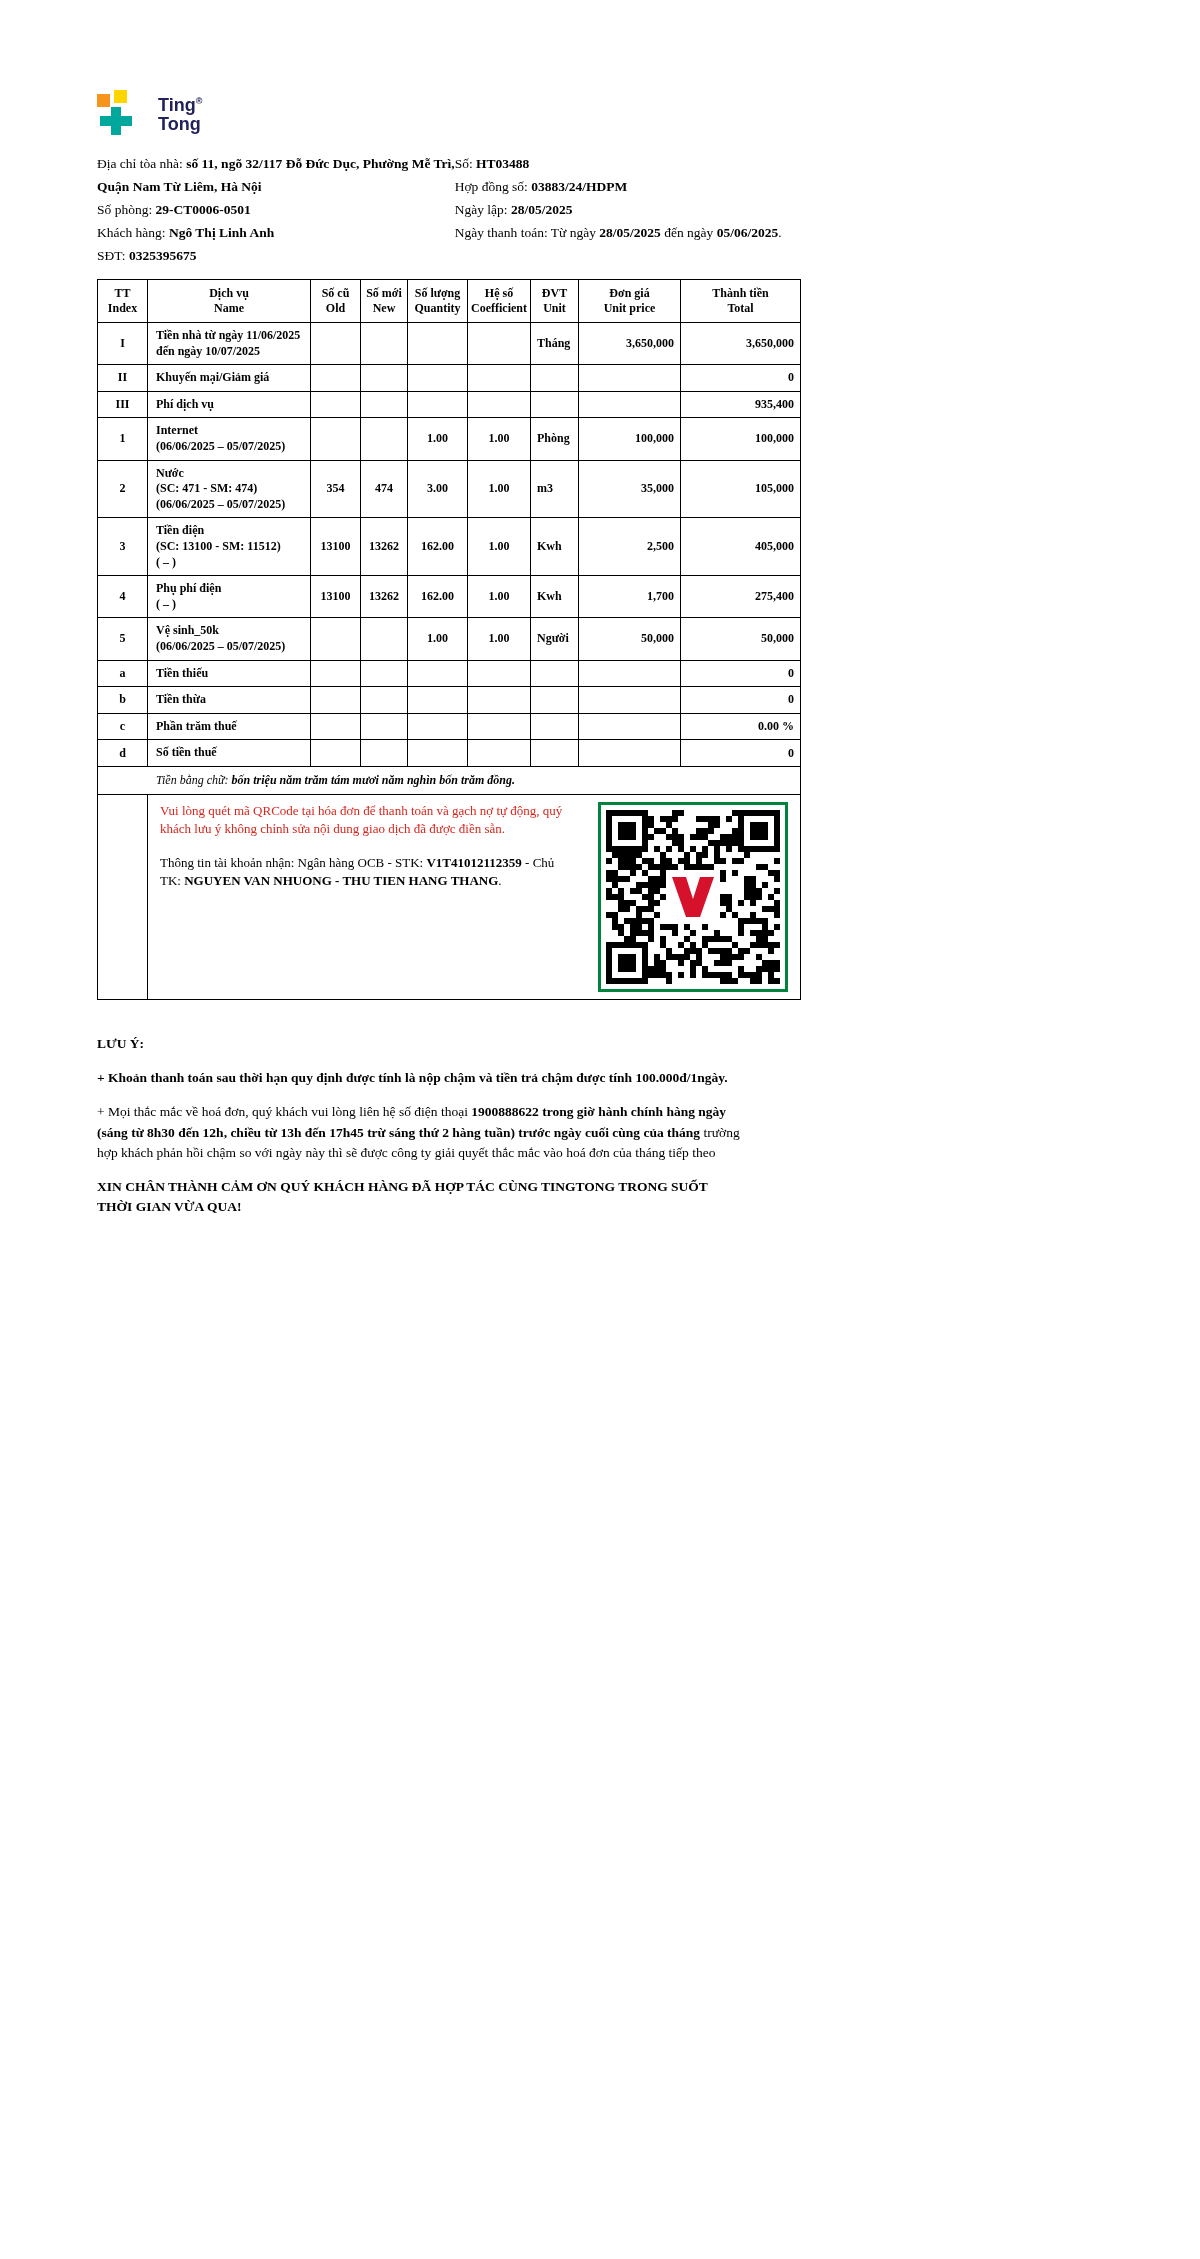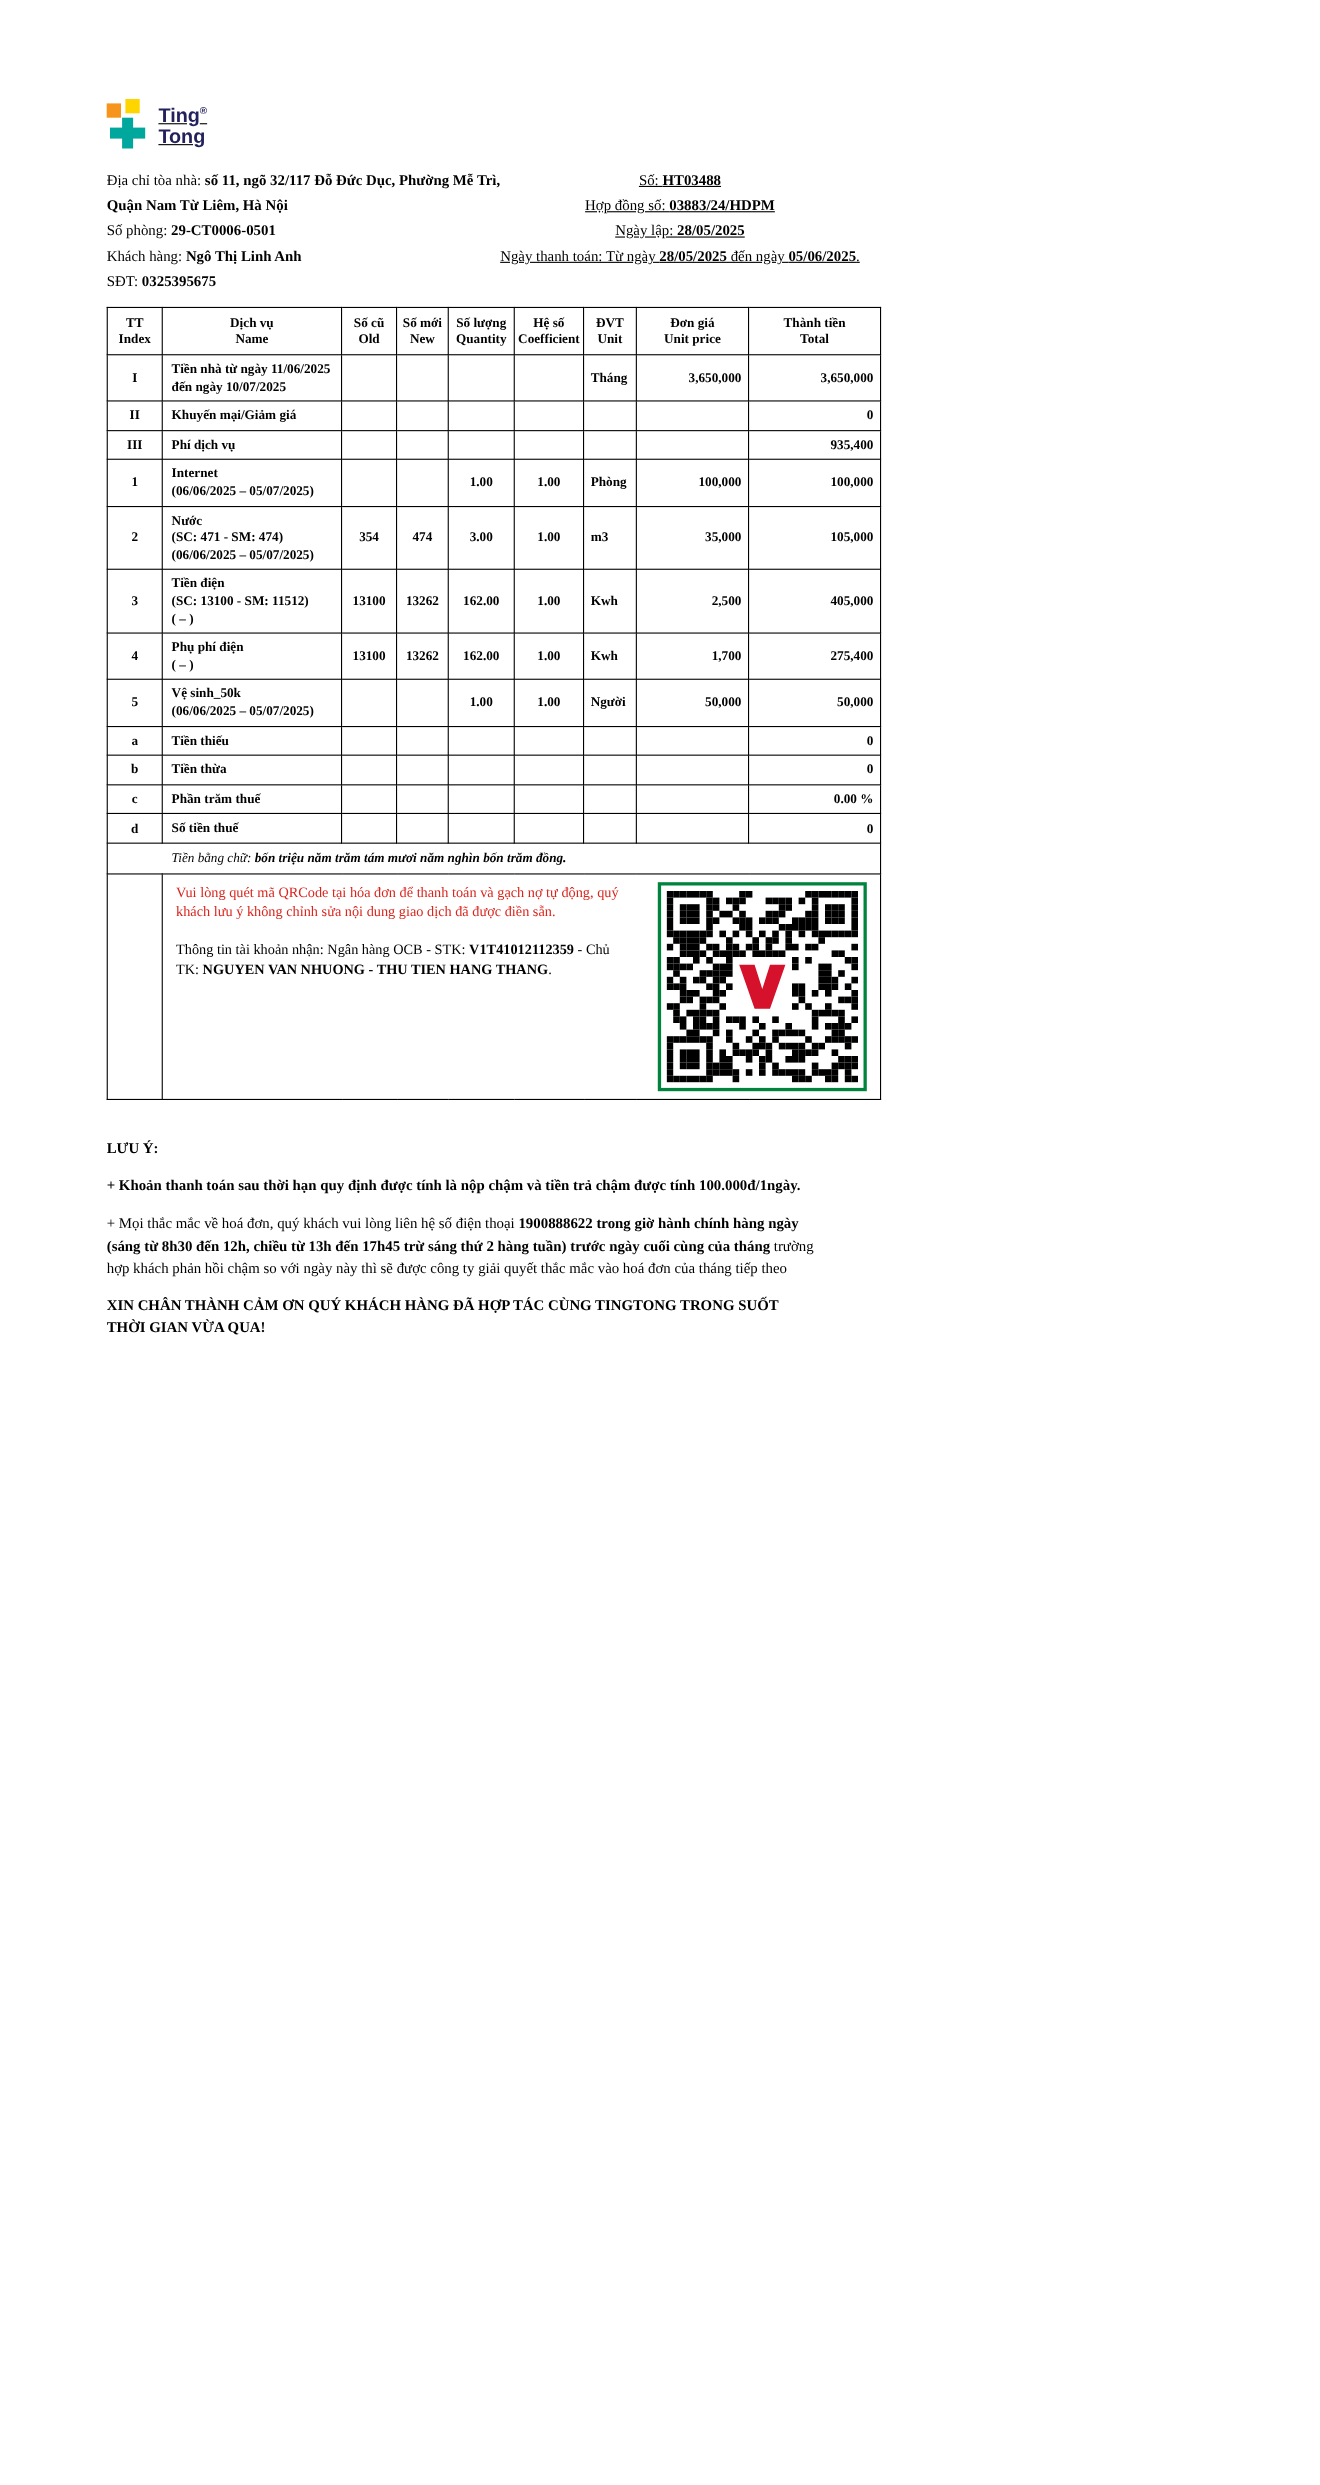--- a/index.html
+++ b/index.html
@@ -7,36 +7,36 @@
     width: 1200px; height: 2259px;
     background: #ffffff;
     color: #000;
     font-family: "Liberation Serif", "DejaVu Serif", serif;
     position: relative;
   }
   .page { position: absolute; left: 97px; top: 90px; width: 706px; }
 
   
   .doc-header { display: flex; justify-content: space-between; align-items: flex-start; padding-right: 45px; }
-  .logo { display: flex; align-items: center; gap: 9px; text-decoration: underline; }
+  .logo { display: flex; align-items: center; gap: 23px; }
   .logo-icon { position: relative; width: 38px; height: 46px; display: inline-block; }
   .logo-icon i { position: absolute; display: block; }
   .sq-orange { left: 0; top: 4px; width: 13px; height: 13px; background: var(--logo-orange, #F7941D); }
   .sq-yellow { left: 17px; top: 0; width: 13px; height: 13px; background: var(--logo-yellow, #FFD500); }
   .sq-v { left: 14px; top: 17px; width: 10px; height: 28px; background: var(--logo-teal, #00A79D); }
   .sq-h { left: 3px; top: 26px; width: 32px; height: 10px; background: var(--logo-teal, #00A79D); }
   .logo-text { font-family: "Liberation Sans", "DejaVu Sans", sans-serif; font-weight: bold; font-size: 18px; line-height: 19px; color: var(--brand-navy, #23215C); }
   .logo-text .reg { font-size: 9px; vertical-align: super; }
   .doc-title { width: 300px; text-align: right; font-size: 17px; font-weight: bold; line-height: 1.25; margin-top: 6px; }
 
   
   .info { display: flex; justify-content: space-between; margin-top: 16px; padding-right: 45px; }
   .info-col { font-size: 13.5px; line-height: 23px; }
   .info-line { white-space: nowrap; }
-  .info-right { text-align: center; text-decoration: underline; }
+  .info-right { text-align: left; }
   .b, b { font-weight: bold; }
 
   
   table.invoice { border-collapse: collapse; table-layout: fixed; width: 703px; margin-top: 12px; font-size: 12px; }
   .invoice th, .invoice td { border: 1px solid #000; vertical-align: middle; font-weight: bold; }
   .invoice th { text-align: center; padding: 6px 1px; line-height: 1.25; }
   .invoice td { padding: 4px 6px; }
   td.c-tt { text-align: center; }
   td.c-name { text-align: left; white-space: pre-line; padding: 5px 8px; line-height: 1.3; }
   td.c-old, td.c-new, td.c-qty, td.c-coef { text-align: center; }

